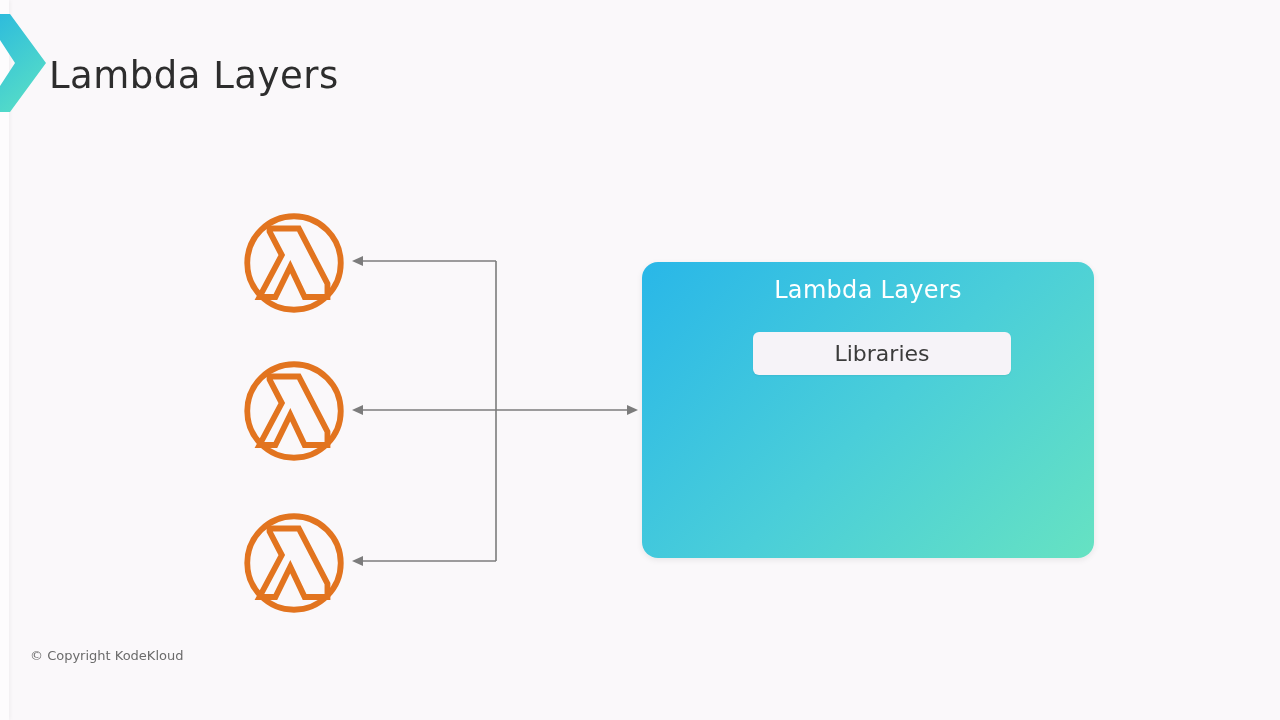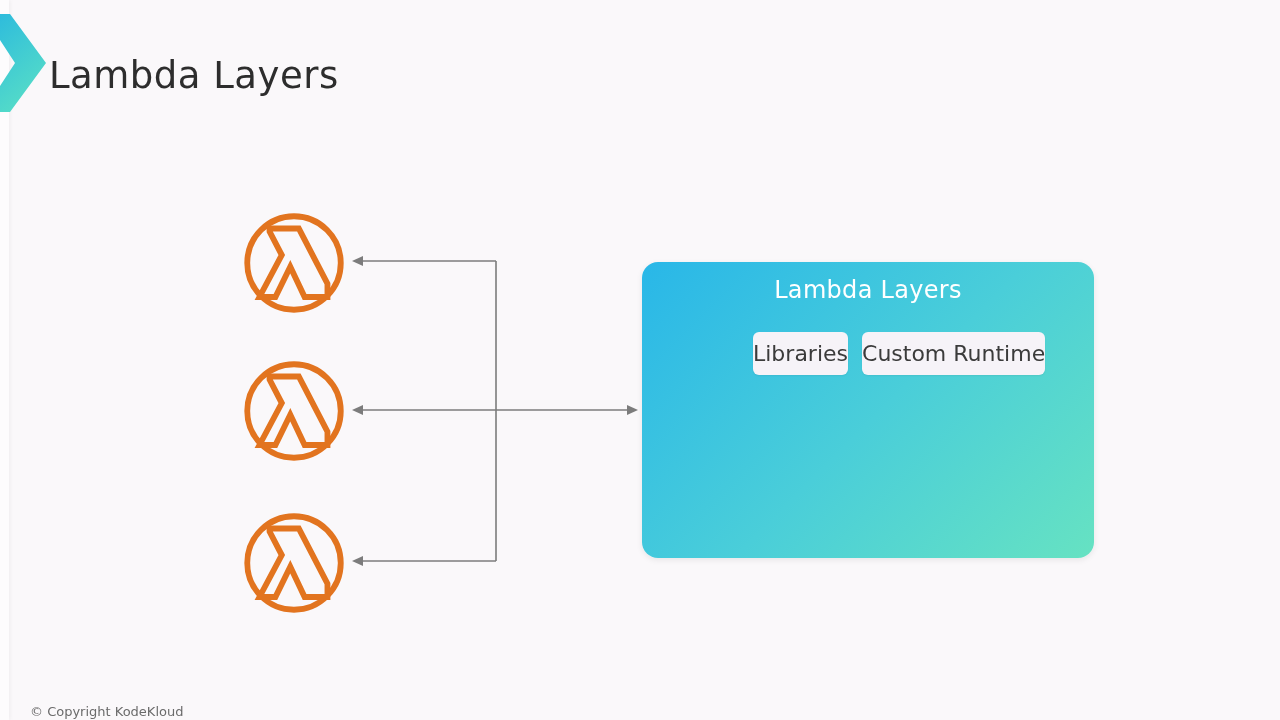--- a/index.html
+++ b/index.html
@@ -65,38 +65,38 @@
     font-size: 24px;
     font-weight: 500;
     color: #FFFFFF;
     letter-spacing: 0.3px;
   }
   .panel-items {
     position: absolute;
     left: 111px; top: 70px;
     width: 258px;
     display: flex;
-    flex-direction: row;
+    flex-direction: column;
     gap: 14px;
   }
   .panel-item {
     height: 43px;
     background: #F6F3F8;
     border-radius: 6px;
     display: flex;
     align-items: center;
     justify-content: center;
     font-size: 22px;
     color: #3B3B3B;
     white-space: nowrap;
     box-shadow: 0 1px 2px rgba(0,0,0,0.06);
   }
   .copyright {
     position: absolute;
-    left: 30px; top: 704px;
+    left: 30px; top: 648px;
     font-size: 13px;
     color: #6B6B6B;
   }
 </style>
 </head>
 <body>
 
 <div class="slide">
 
   <div class="left-strip"></div>
@@ -144,19 +144,18 @@
       <polygon points="7,165 18,160 18,170"></polygon>
       <polygon points="293,165 282,160 282,170"></polygon>
       <polygon points="7,316 18,311 18,321"></polygon>
     </g>
   </svg>
 
   <div class="panel">
     <div class="panel-title">Lambda Layers</div>
     <div class="panel-items">
       <div class="panel-item">Libraries</div>
-      <div class="panel-item">Custom Runtime</div>
     </div>
   </div>
 
   <div class="copyright">© Copyright KodeKloud</div>
 
 </div>
 
 </body></html>

